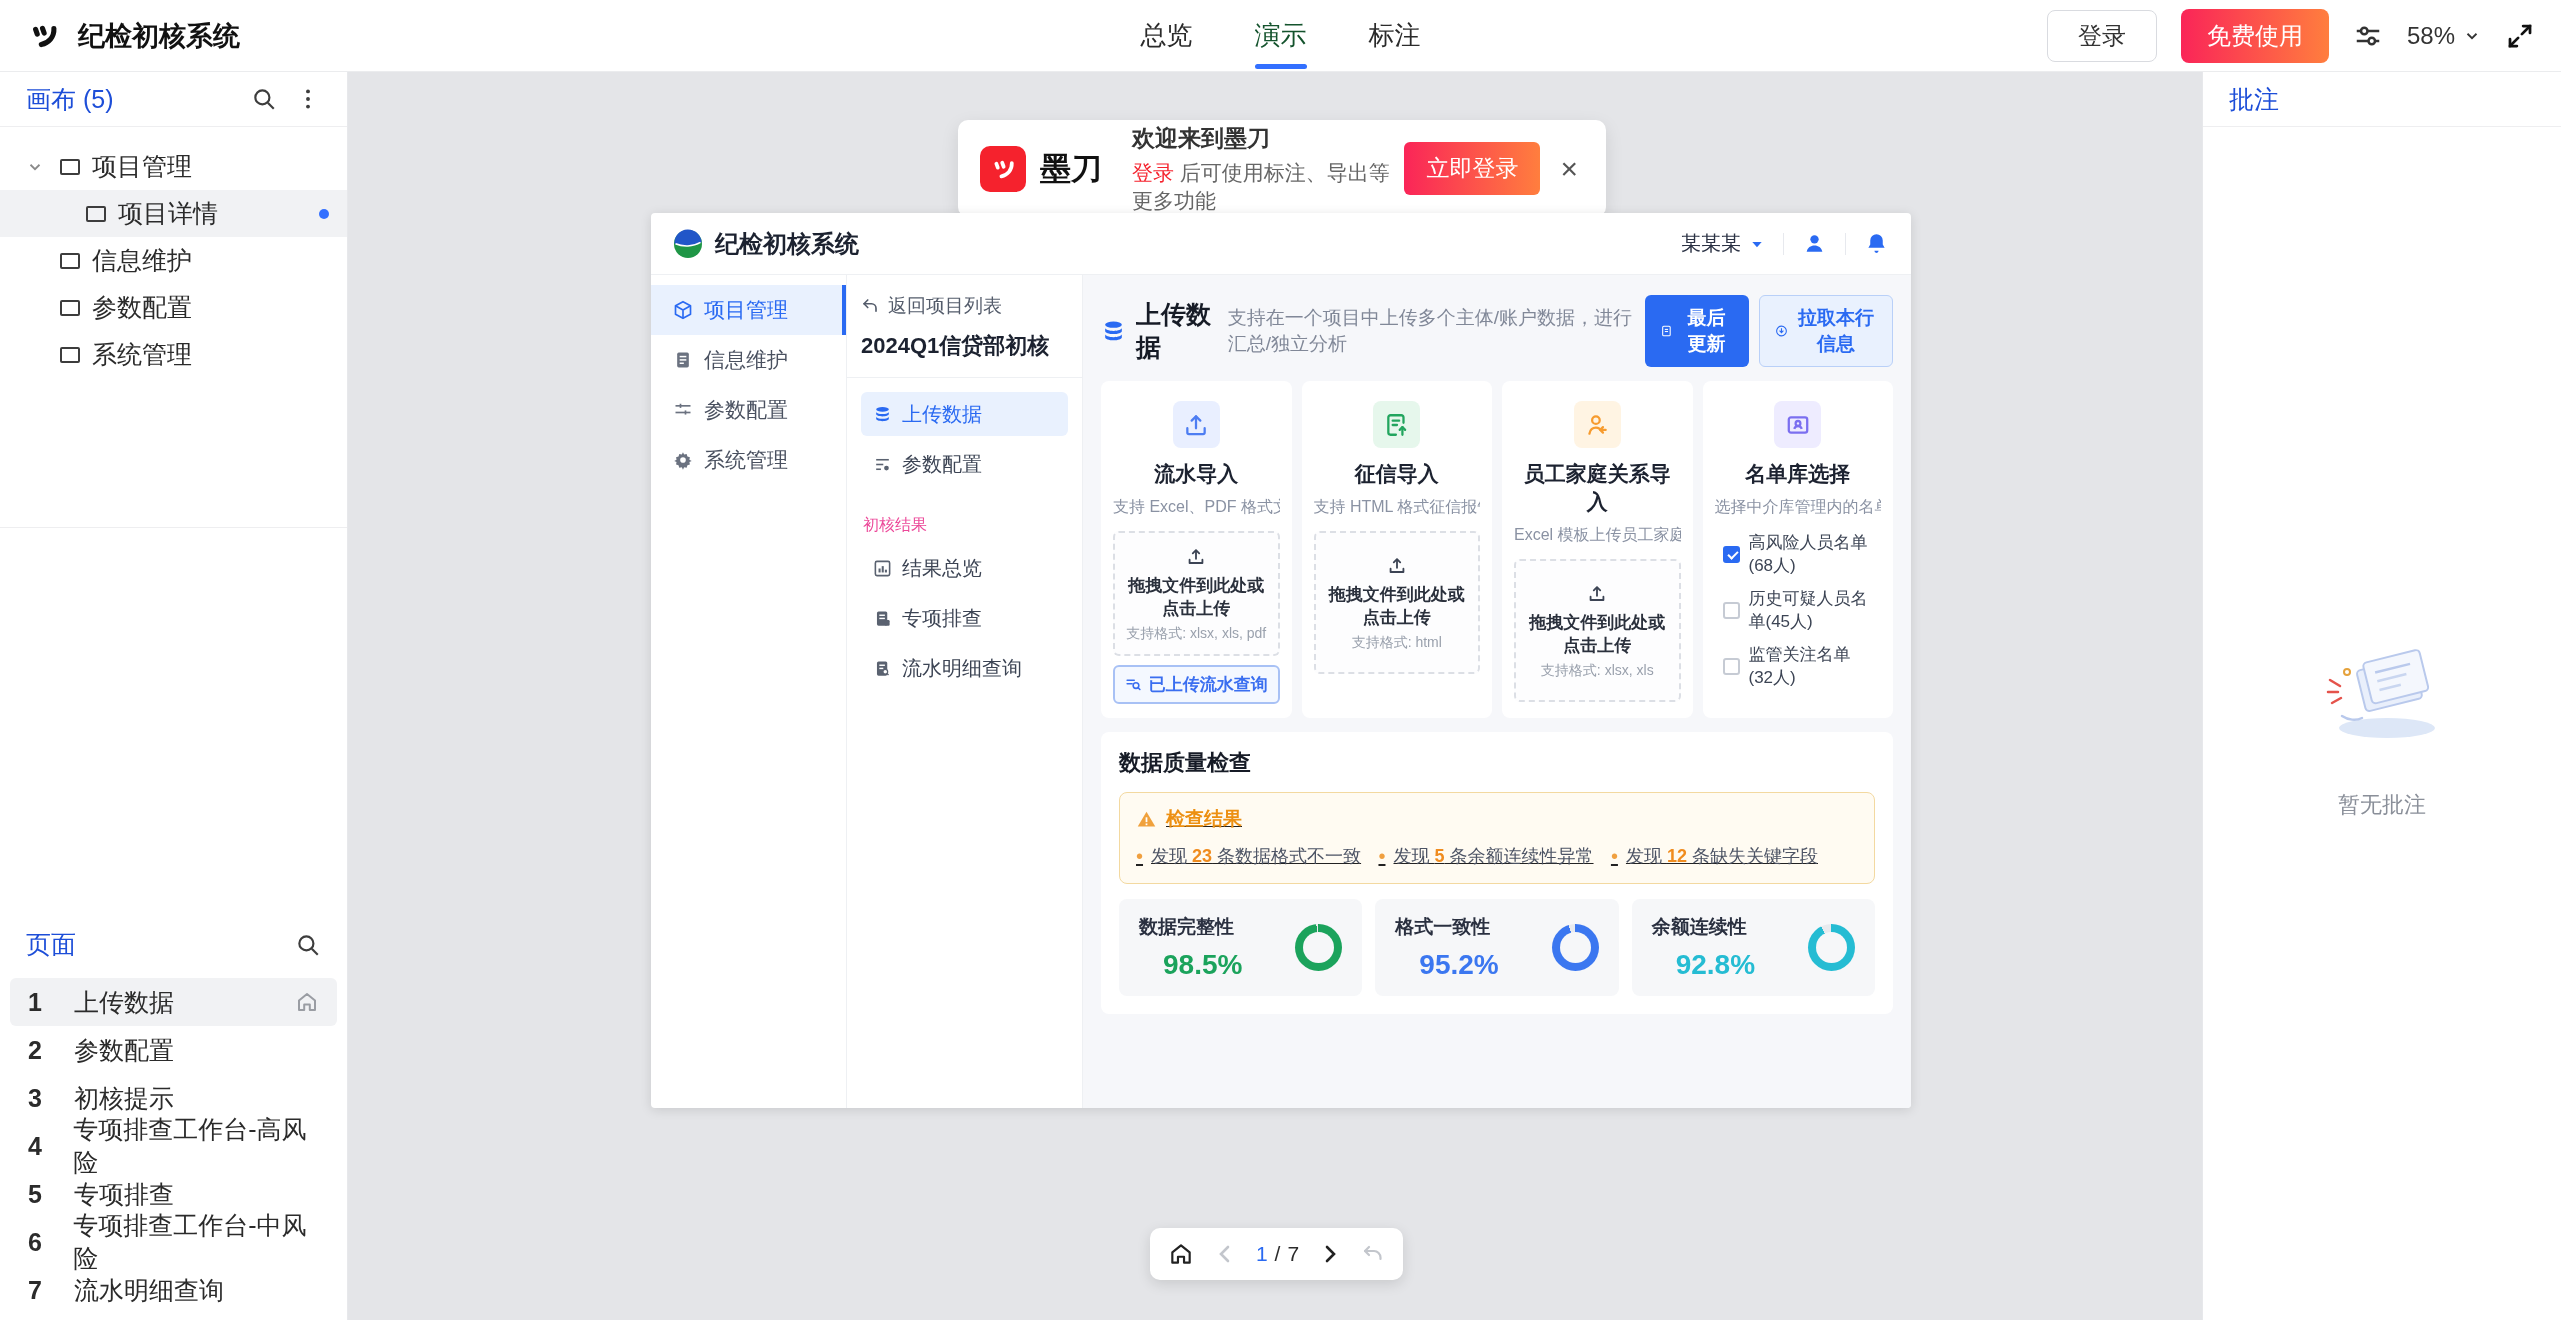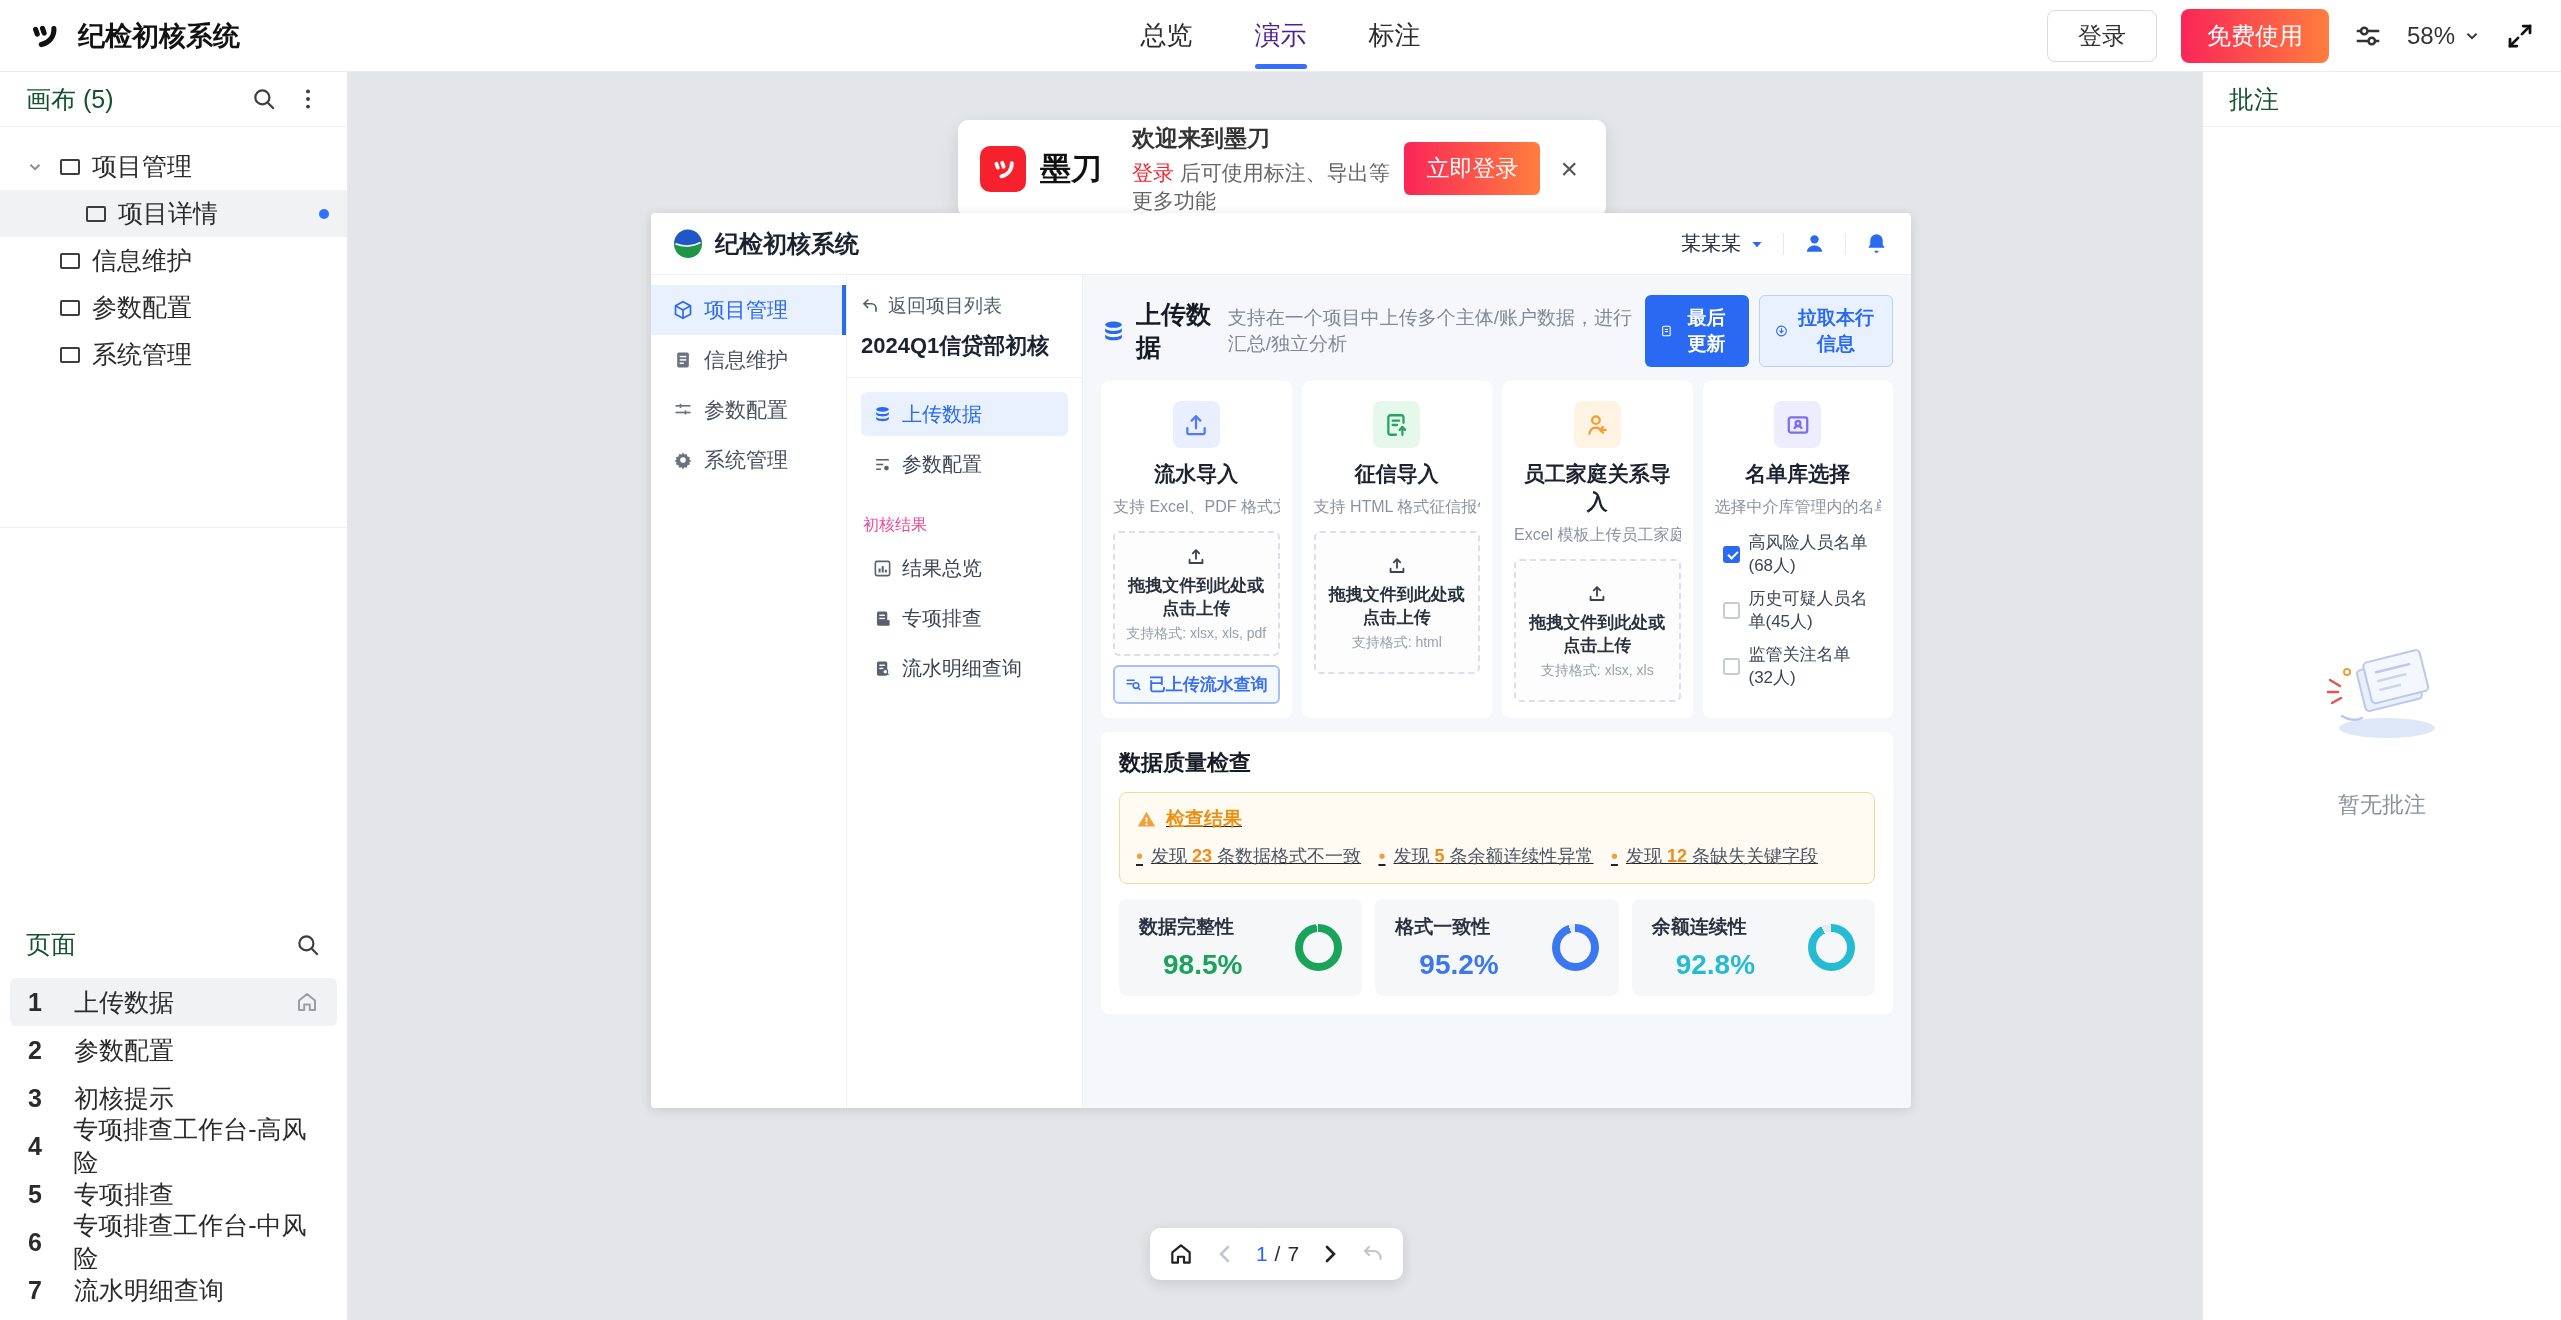--- a/index.html
+++ b/index.html
@@ -7,37 +7,37 @@
     font-family:"Liberation Sans","DejaVu Sans",sans-serif; background:#e4e5e8; color:#222; }
   svg { display:block; }
 
   
   .toolbar { position:absolute; top:0; left:0; right:0; height:72px; background:#fff;
     border-bottom:1px solid #ebecee; display:flex; align-items:center; padding:0 26px; z-index:50; }
   .tb-left { display:flex; align-items:center; gap:16px; }
   .tb-title { font-size:27px; font-weight:bold; color:#111; }
   .tb-tabs { position:absolute; left:50%; transform:translateX(-50%); display:flex; gap:58px; }
   .tb-tab { font-size:26px; color:#2b2b2b; cursor:pointer; position:relative; padding:14px 2px; }
-  .tb-tab.active { color:#4c1d95; }
+  .tb-tab.active { color:#14532d; }
   .tb-tab.active::after { content:""; position:absolute; left:50%; transform:translateX(-50%);
     bottom:-2px; width:52px; height:5px; border-radius:3px; background:#3370ff; }
   .tb-right { margin-left:auto; display:flex; align-items:center; gap:24px; }
   .btn-login { font-size:24px; color:#333; background:#fff; border:1px solid #d9dbe0;
     border-radius:8px; padding:9px 30px; }
   .btn-free { font-size:24px; color:#fff; border:none; border-radius:8px; padding:11px 26px;
     background:linear-gradient(90deg,#fa2558,#ff7e3e); }
   .zoom-ctl { display:flex; align-items:center; gap:8px; font-size:24px; color:#333; }
 
   
   .app { position:absolute; top:72px; left:0; right:0; bottom:0; display:flex; }
 
   
   .left-panel { width:348px; background:#fff; border-right:1px solid #e7e8eb; display:flex; flex-direction:column; }
   .panel-head { height:55px; display:flex; align-items:center; padding:0 26px;
-    font-size:25px; color:#14532d; border-bottom:1px solid #eeeef0; flex:none; }
+    font-size:25px; color:#1d4ed8; border-bottom:1px solid #eeeef0; flex:none; }
   .panel-head .spacer { flex:1; }
   .icon-btn { color:#4d4d4d; display:flex; align-items:center; cursor:pointer; }
   .canvas-section { height:455px; flex:none; display:flex; flex-direction:column; }
   .tree { padding-top:16px; }
   .tree-row { height:47px; display:flex; align-items:center; gap:12px; font-size:25px; color:#2b2b2b; padding-left:26px; cursor:pointer; }
   .tree-row .chev { width:22px; color:#8a8a8a; display:flex; }
   .frame-ic { width:20px; height:16px; border:2.5px solid #3d3d3d; border-radius:2px; flex:none; }
   .tree-row.child { padding-left:86px; background:#f1f2f4; }
   .blue-dot { width:10px; height:10px; border-radius:50%; background:#3370ff; margin-left:auto; margin-right:18px; }
   .pages-section { border-top:1px solid #eeeef0; flex:1; display:flex; flex-direction:column;justify-content:flex-end; }

